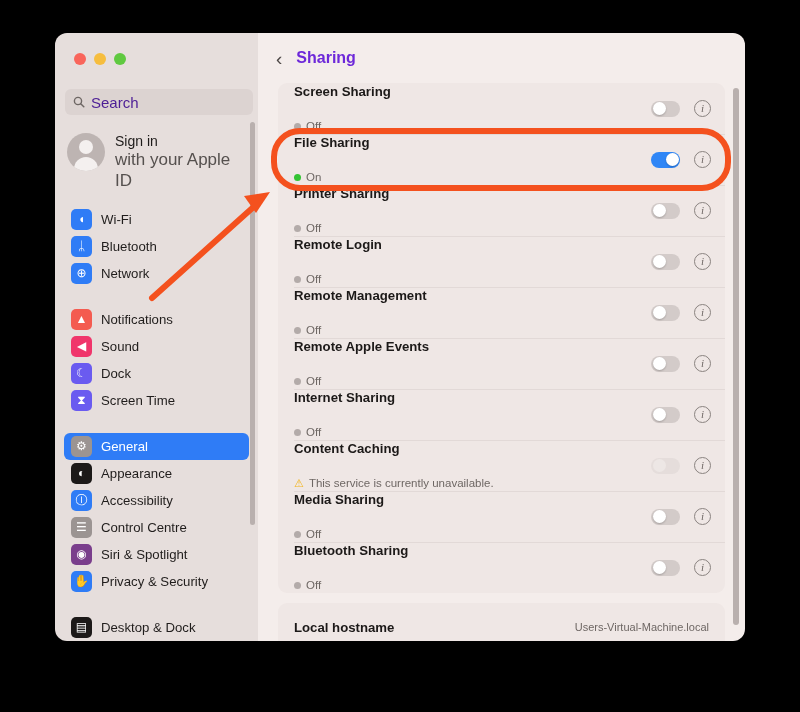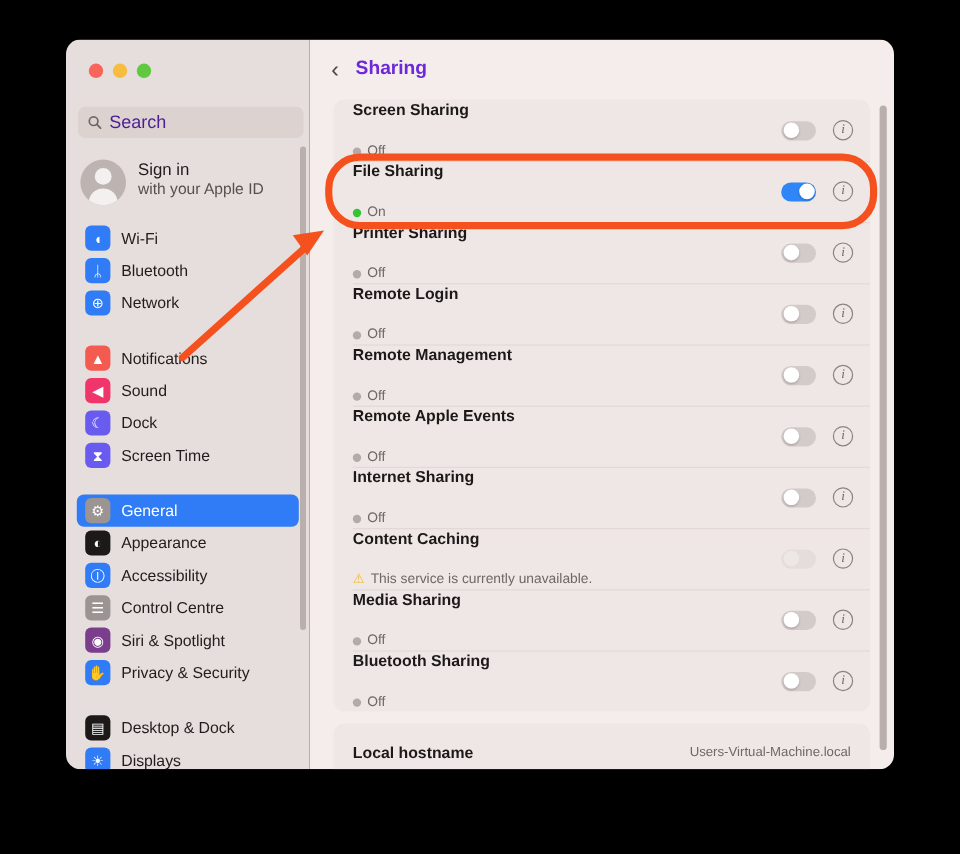--- a/index.html
+++ b/index.html
@@ -46,21 +46,21 @@
   #avatar {
     width:38px; height:38px; border-radius:50%; background:#BDB4B2;
     position:relative; flex:none; overflow:hidden;
   }
   #avatar::before { content:""; position:absolute; left:50%; top:7px; transform:translateX(-50%);
     width:14px; height:14px; border-radius:50%; background:#F4F0EF; }
   #avatar::after { content:""; position:absolute; left:50%; top:24px; transform:translateX(-50%);
     width:24px; height:18px; border-radius:12px 12px 0 0; background:#F4F0EF; }
   #account-text { line-height:1.22; }
   #account-text .l1 { font-size:14px; color:#1E1B1A; }
-  #account-text .l2 { font-size:13px; color:#55504E; }
+  #account-text .l2 { font-size:17px; color:#55504E; }
 
   .nav-group { padding:4px 0; }
   .nav-gap { height:11px; }
   .nav-item {
     display:flex; align-items:center; gap:9px;
     margin:0 9px; padding:4px 7px; border-radius:6px;
     height:27px;
   }
   .nav-item.selected { background:#2F7CF6; }
   .nav-item .ico {

